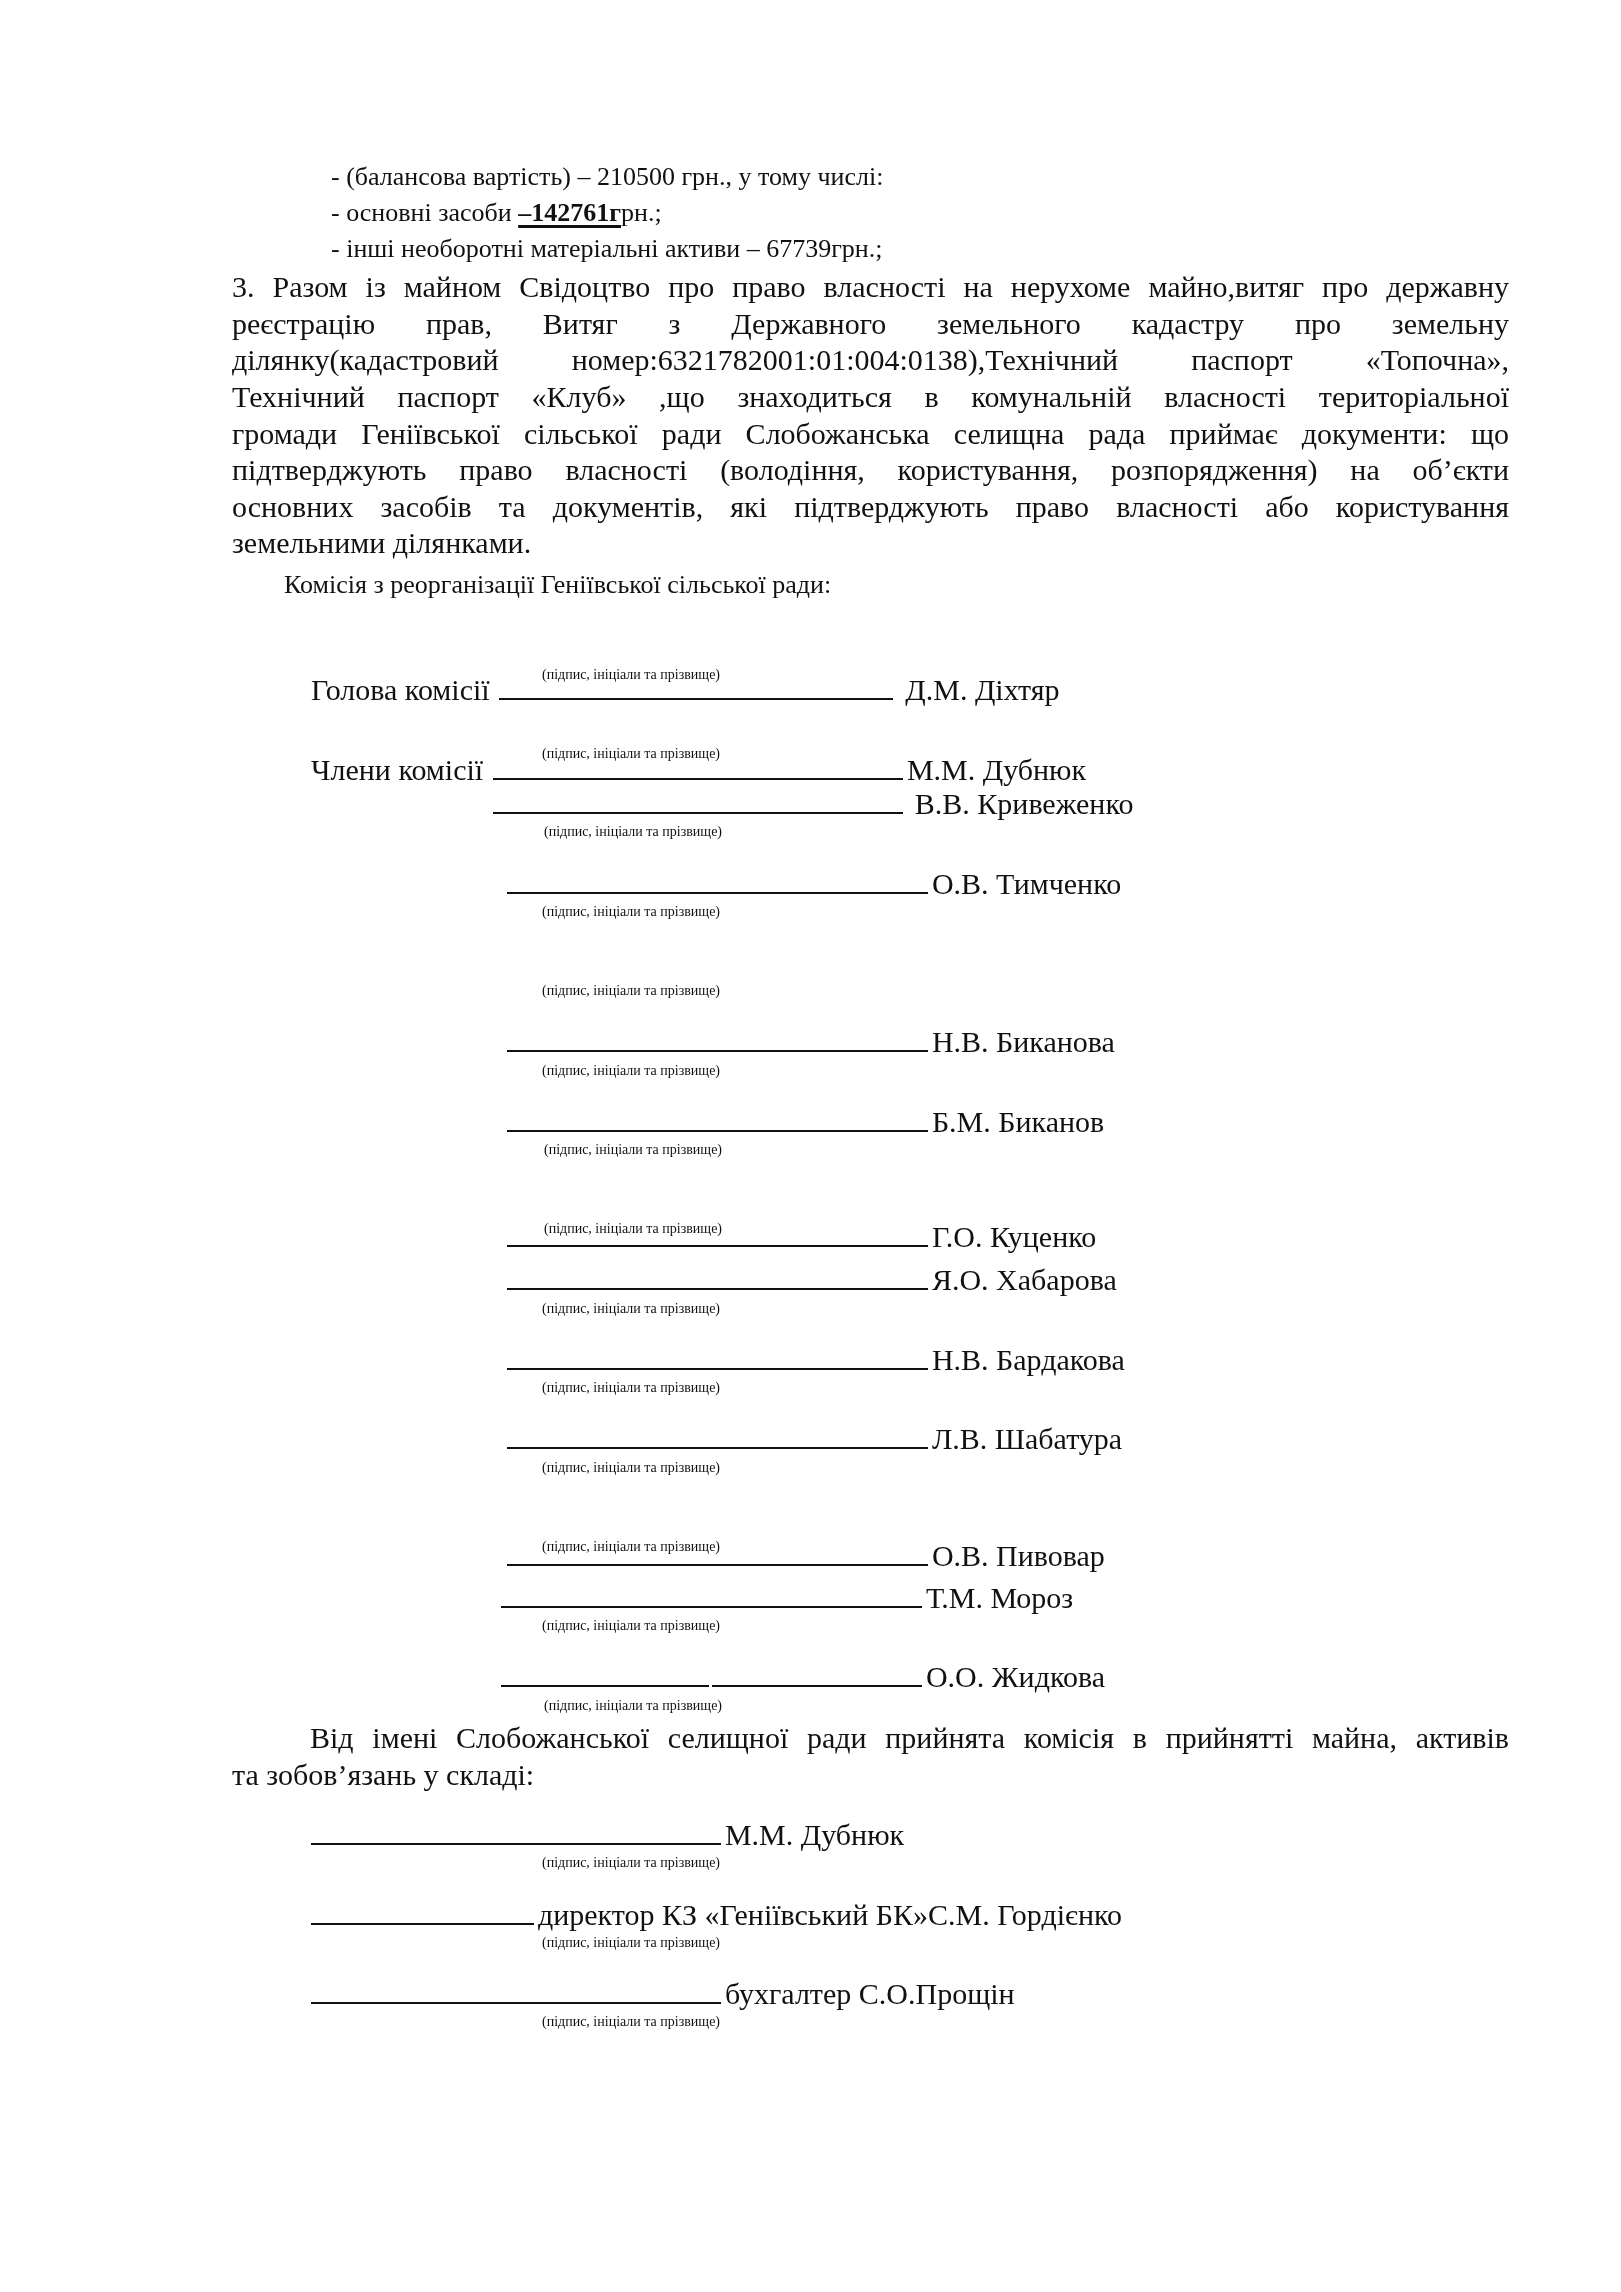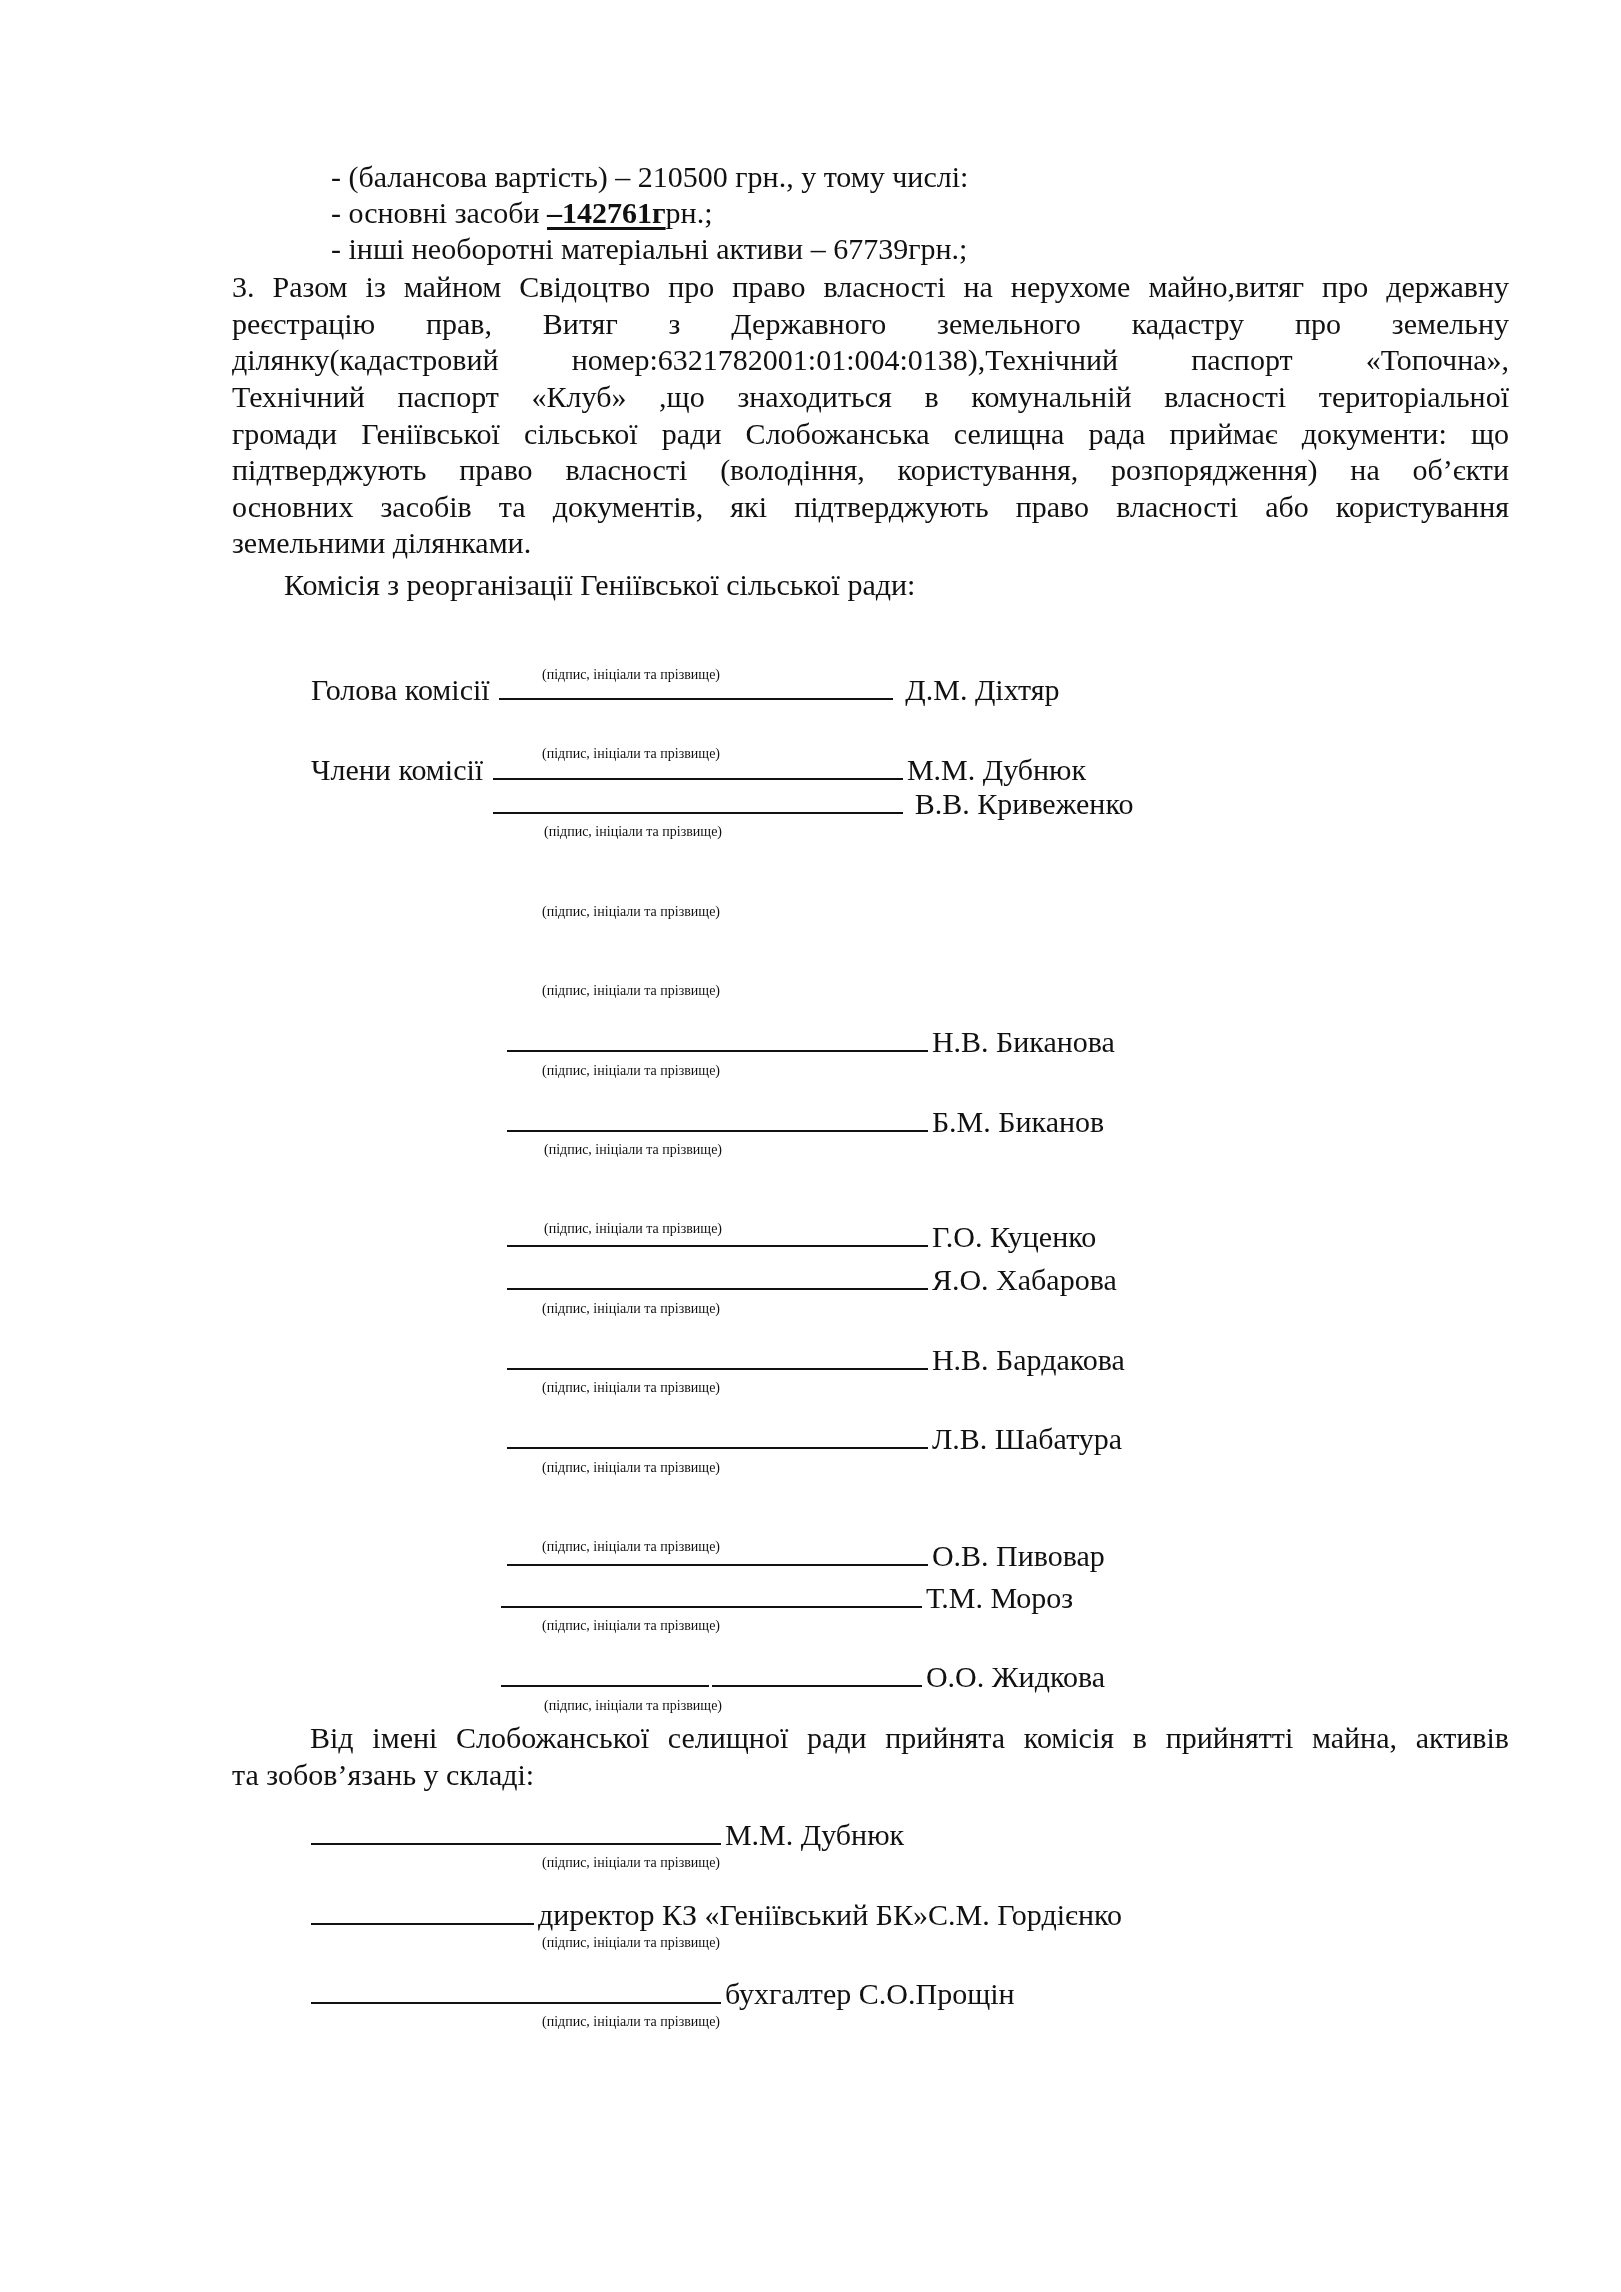--- a/index.html
+++ b/index.html
@@ -17,21 +17,21 @@
     }
     .page {
       position: absolute;
       left: 0;
       top: 0;
       width: 1621px;
       height: 2293px;
     }
     .line {
       position: absolute;
-      font-size: 30px;
+      font-size: 26px;
       line-height: 36px;
       white-space: nowrap;
     }
     .bullet {
       left: 331px;
     }
     .bold-underline {
       font-weight: bold;
       text-decoration: underline;
       text-decoration-thickness: 2.9px;
@@ -122,20 +122,24 @@
     <span>М.М. Дубнюк</span>
   </div>
   <div class="caption" style="left:542px; top:743px;">(підпис, ініціали та прізвище)</div>
 
   <div class="sig-row" style="left:493px; top:783px;">
     <span class="sig-blank" style="width:410px; margin-right:11.8px;"></span>
     <span>В.В. Кривеженко</span>
   </div>
   <div class="caption" style="left:544px; top:821px;">(підпис, ініціали та прізвище)</div>
 
+  <div class="sig-row" style="left:507px; top:863px;">
+    <span class="sig-blank" style="width:421px;"></span>
+    <span>О.В. Тимченко</span>
+  </div>
   <div class="caption" style="left:542px; top:901px;">(підпис, ініціали та прізвище)</div>
 
   <div class="caption" style="left:542px; top:980px;">(підпис, ініціали та прізвище)</div>
 
   <div class="sig-row" style="left:507px; top:1021px;">
     <span class="sig-blank" style="width:421px;"></span>
     <span>Н.В. Биканова</span>
   </div>
   <div class="caption" style="left:542px; top:1060px;">(підпис, ініціали та прізвище)</div>
 

